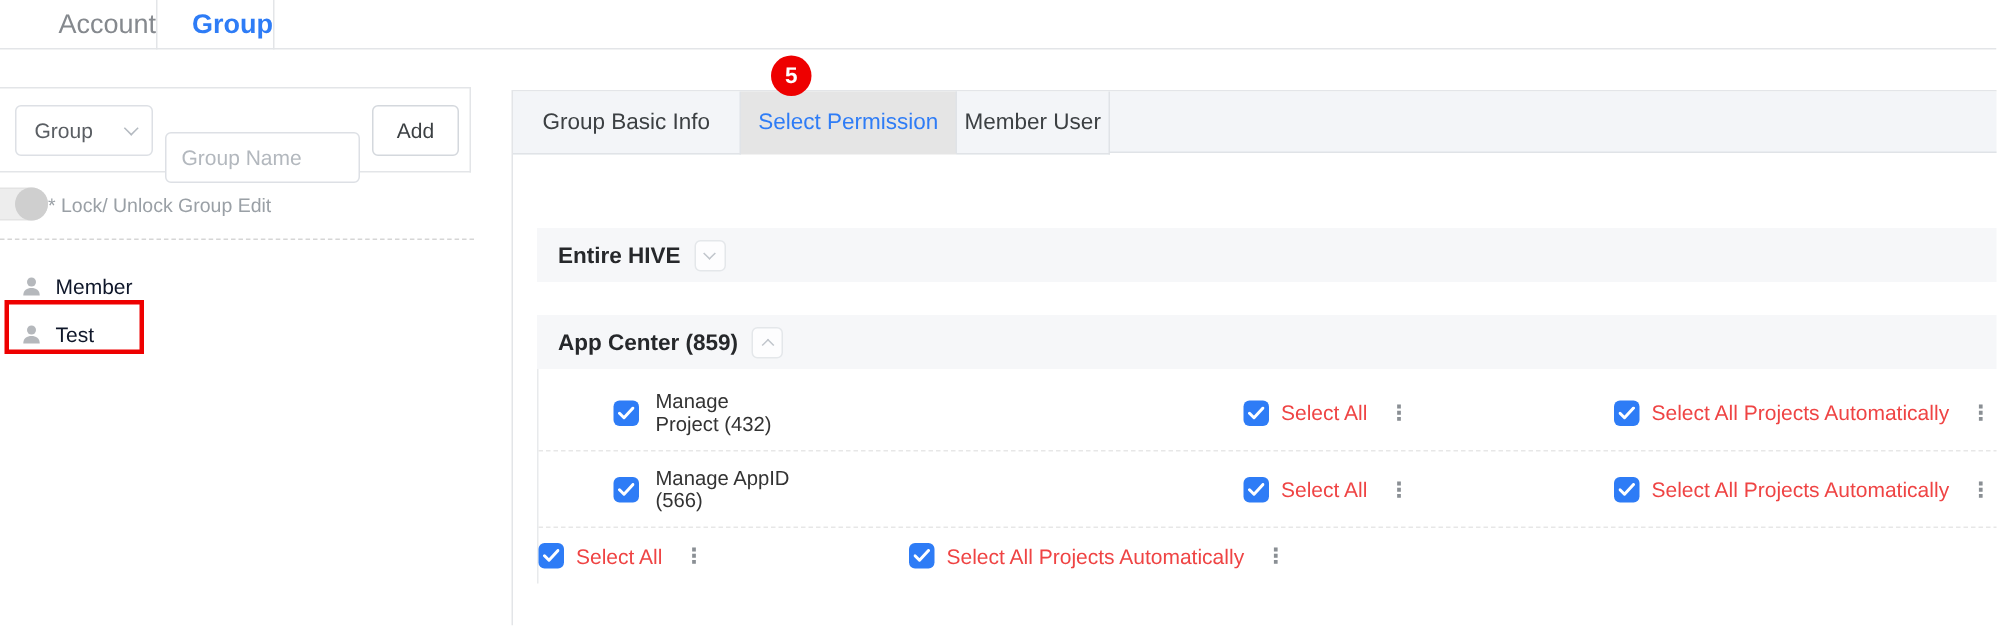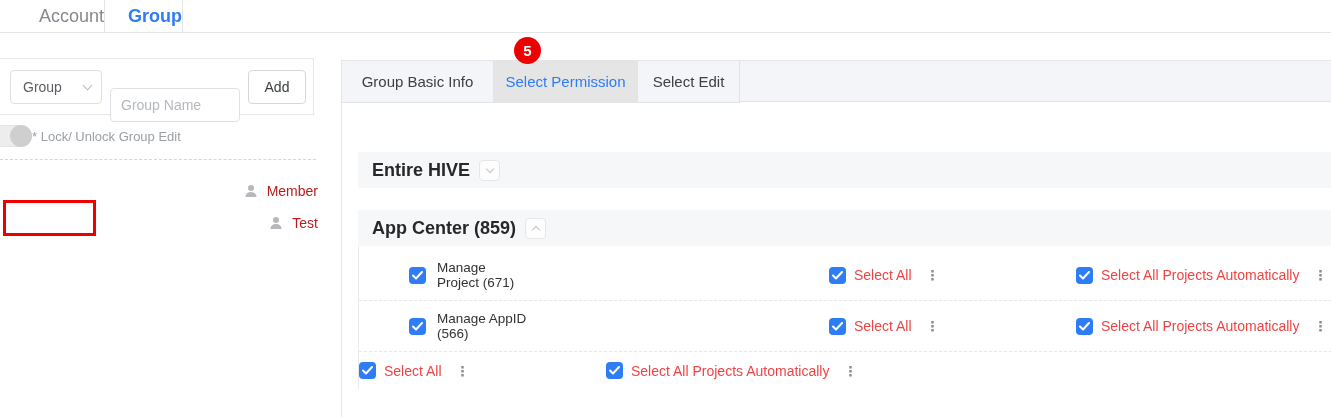--- a/index.html
+++ b/index.html
@@ -70,21 +70,21 @@
   .knob {
     position: absolute; right: -1px; top: -1px;
     width: 22px; height: 22px; border-radius: 50%;
     background: #cfcfcf;
   }
   .toggle-label { font-size: 13px; color: #9aa0a6; }
   .dashed-divider { margin-top: 11px; width: 316px; border-top: 1px dashed #d6d6d6; }
   .group-list { margin-top: 15px; }
   .group-item {
     height: 32px; display: flex; align-items: center; gap: 8px;
-    padding-left: 13px; font-size: 14px; color: #b91c1c; cursor: pointer; justify-content: flex-end;
+    padding-left: 13px; font-size: 14px; color: #0f172a; cursor: pointer;
   }
   .person-icon { width: 16px; height: 16px; flex: none; }
 
   
   .annotation-box {
     position: absolute; left: 3px; top: 200px;
     width: 93px; height: 36px;
     border: 3px solid #ee0000; pointer-events: none; z-index: 20;
   }
 
@@ -114,21 +114,21 @@
     font-size: 15px; font-weight: bold; z-index: 30;
   }
 
   .content { padding: 50px 0 0 16px; }
   .section-bar {
     width: 1084px; height: 36px;
     background: #f6f7f9;
     display: flex; align-items: center;
     padding-left: 14px; gap: 9px;
   }
-  .section-title { font-size: 18px; font-weight: bold; color: #26282b; }
+  .section-title { font-size: 15px; font-weight: bold; color: #26282b; }
   .chev-btn {
     width: 21px; height: 21px;
     background: #fdfdfe; border: 1px solid #e4e7ea; border-radius: 4px;
     display: flex; align-items: center; justify-content: center; cursor: pointer;
   }
   .chev-btn .chev { width: 6px; height: 6px; border-color: #c0c5cb; }
   .section-gap { height: 22px; }
   .section-content {
     width: 1084px;
     border-left: 1px solid #e8eaec;
@@ -202,21 +202,21 @@
 <div class="main">
   <div class="main-tabs" style="position:relative;">
     <div class="step-badge">5</div>
     <div class="main-tab m0">
       <span>Group Basic Info</span>
     </div>
     <div class="main-tab m1">
       <span>Select Permission</span>
     </div>
     <div class="main-tab m2">
-      <span>Select Edit</span>
+      <span>Member User</span>
     </div>
     <div class="main-tab-filler"></div>
   </div>
 
   <div class="content">
 
     <div class="section-bar">
       <span class="section-title">Entire HIVE</span>
       <div class="chev-btn">
         <span class="chev"></span>
@@ -235,21 +235,21 @@
     <div class="section-content">
 
       <div class="perm-row">
         <div class="perm-col1">
           <span class="cb">
             <svg width="11" height="9" viewBox="0 0 11 9">
               <polyline points="1,4.5 4,7.5 10,1" fill="none" stroke="#fff" stroke-width="2" stroke-linecap="round" stroke-linejoin="round"></polyline>
             </svg>
           </span>
           <span class="perm-label">Manage
-Project (671)</span>
+Project (432)</span>
         </div>
         <div class="perm-col2">
           <span class="cb">
             <svg width="11" height="9" viewBox="0 0 11 9">
               <polyline points="1,4.5 4,7.5 10,1" fill="none" stroke="#fff" stroke-width="2" stroke-linecap="round" stroke-linejoin="round"></polyline>
             </svg>
           </span>
           <span class="sel-label">Select All</span>
           <span class="kebab">⋮</span>
         </div>

